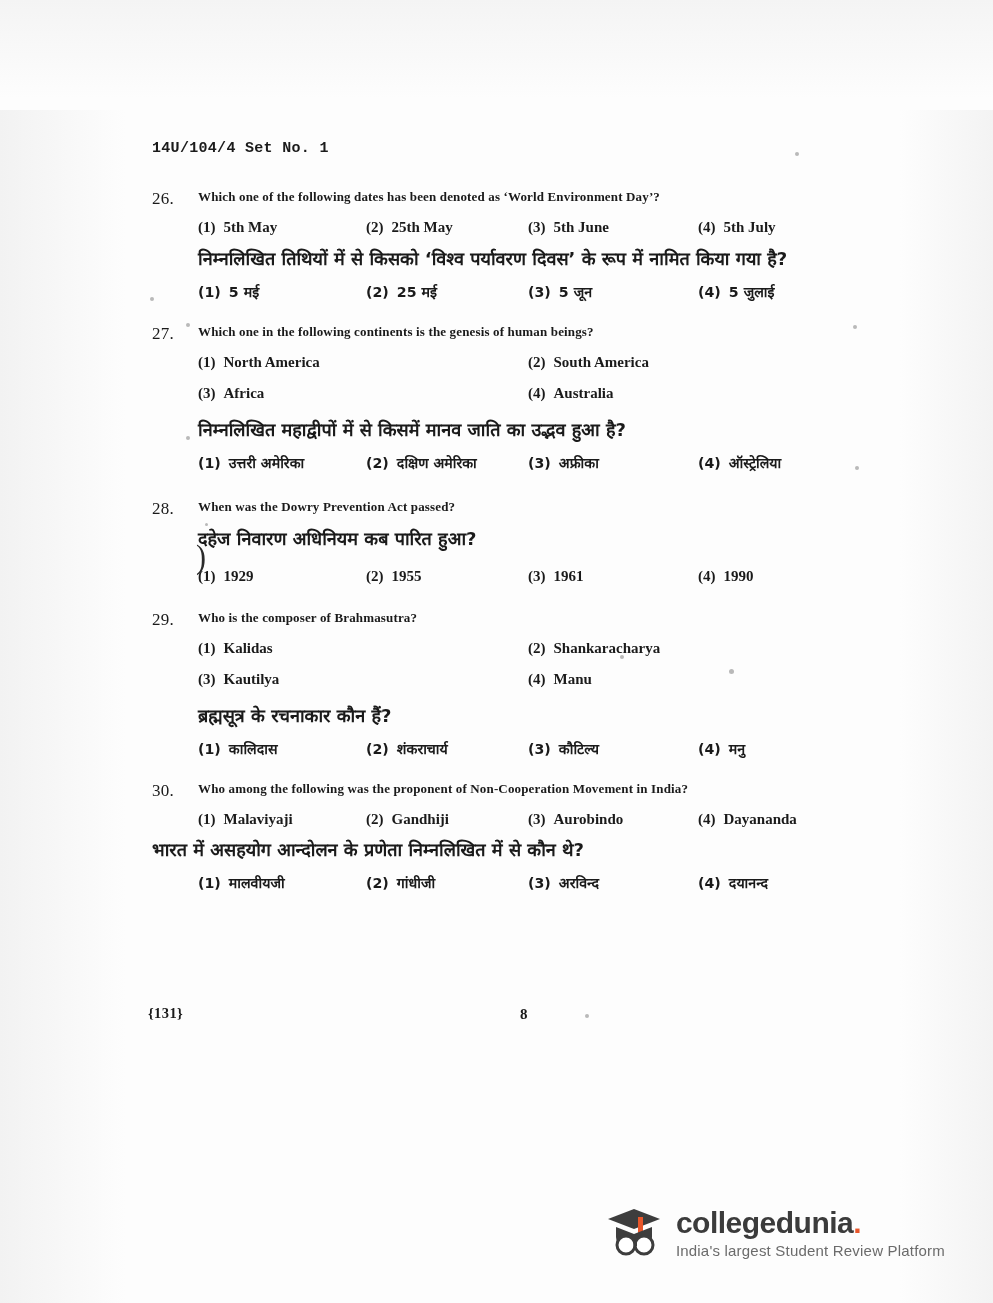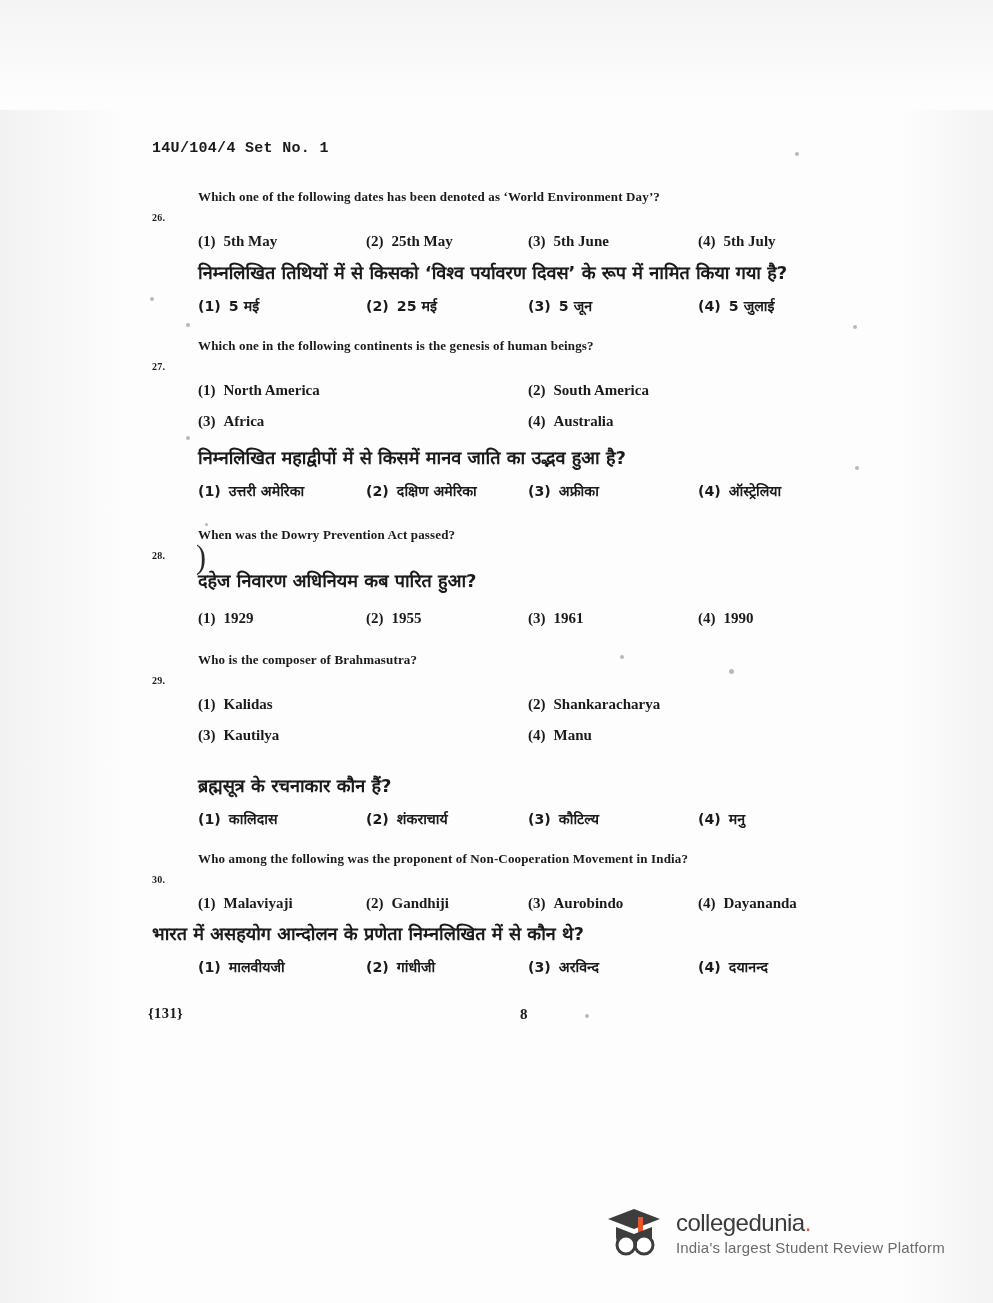--- a/index.html
+++ b/index.html
@@ -65,25 +65,24 @@
   }
 
   .q-row {
     display: flex;
     align-items: flex-start;
   }
 
   .q-num {
     width: 46px;
     flex: 0 0 46px;
-    font-weight: bold;
-    font-size: 10px;
+    font-weight: normal;
+    font-size: 17px;
     padding-top: 1px;
     letter-spacing: 0.2px;
-    margin-top: 23px;
   }
 
   .q-text {
     flex: 1;
     font-size: 13px;
     font-weight: bold;
     line-height: 1.35;
     letter-spacing: 0.15px;
   }
 
@@ -162,22 +161,22 @@
     width: 64px; height: 64px;
     position: relative;
   }
   .logo-text-wrap {
     display: flex;
     flex-direction: column;
     line-height: 1;
   }
   .logo-text {
     font-family: "Liberation Sans", sans-serif;
-    font-size: 24px;
-    font-weight: normal;
+    font-size: 30px;
+    font-weight: bold;
     letter-spacing: -0.5px;
   }
   .logo-text .dark { color: #3b3b3b; }
   .logo-text .accent { color: #e8562a; }
   .logo-sub {
     font-family: "Liberation Sans", sans-serif;
     font-size: 15px;
     color: #6b6b6b;
     margin-top: 5px;
     letter-spacing: 0.2px;
@@ -347,21 +346,21 @@
         </div>
         <div class="opt">
           <span class="opt-label">(3)</span>
           <span class="opt-val">Kautilya</span>
         </div>
         <div class="opt">
           <span class="opt-label">(4)</span>
           <span class="opt-val">Manu</span>
         </div>
       </div>
-      <div class="hi-line" style="margin-top:14px;">ब्रह्मसूत्र के रचनाकार कौन हैं?</div>
+      <div class="hi-line" style="margin-top:0;">ब्रह्मसूत्र के रचनाकार कौन हैं?</div>
       <div class="opts cols4 hi">
         <div class="opt">
           <span class="opt-label">(1)</span>
           <span class="opt-val">कालिदास</span>
         </div>
         <div class="opt">
           <span class="opt-label">(2)</span>
           <span class="opt-val">शंकराचार्य</span>
         </div>
         <div class="opt">

